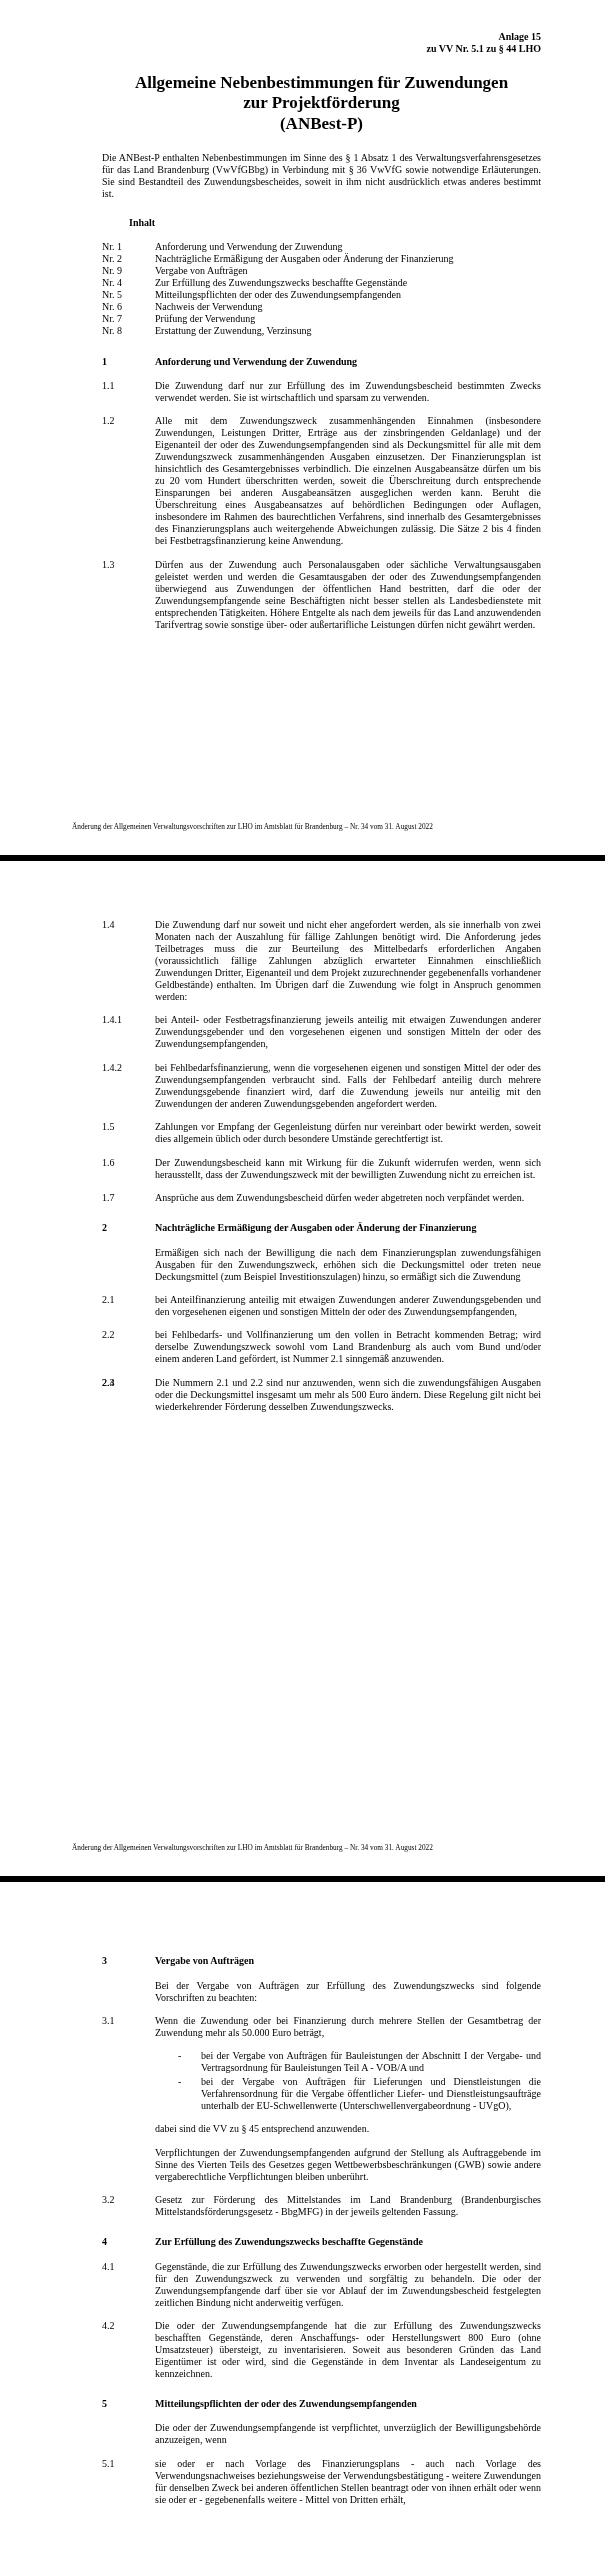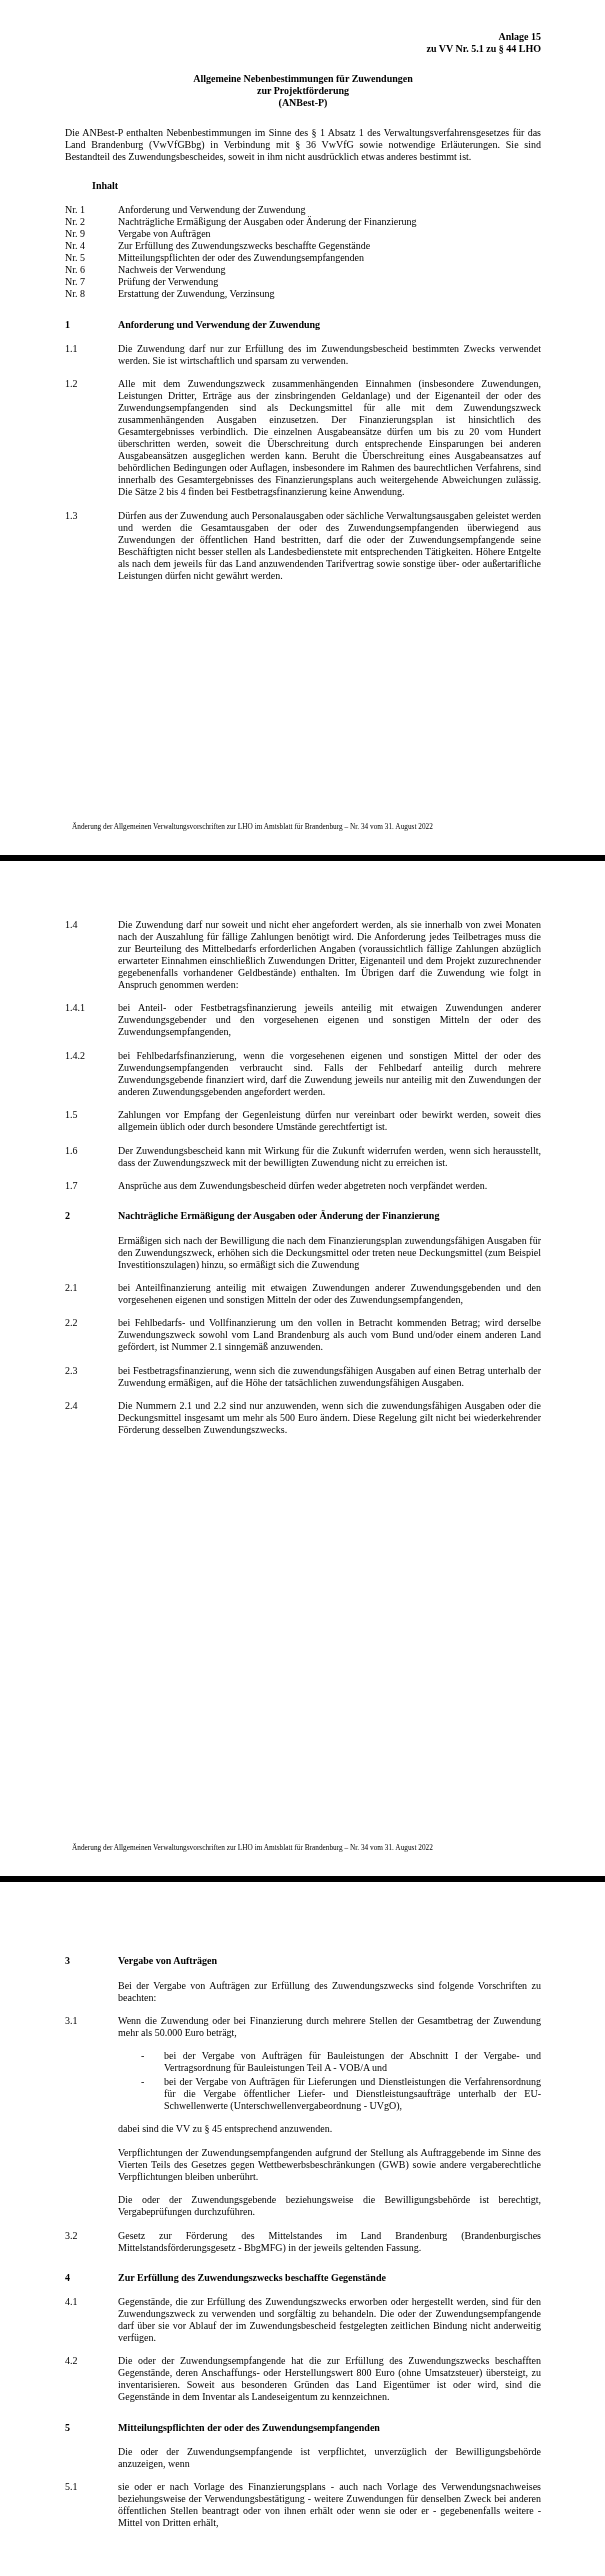--- a/index.html
+++ b/index.html
@@ -23,40 +23,40 @@
   .page-a { height: 855px; }
   .page-b { height: 1015px; }
   .page-c { height: 851px; }
   .page-divider {
     width: 605px;
     height: 6.1px;
     background: #000000;
   }
   .blocks {
     box-sizing: border-box;
-    padding-left: 65px;
+    padding-left: 102px;
     padding-right: 64px;
     font-size: 10px;
     line-height: 1.2;
   }
   .page-a .blocks { padding-top: 30.5px; }
   .page-b .blocks { padding-top: 58px; }
   .page-c .blocks { padding-top: 55px; }
 
   .block { margin: 0 0 11.4px 0; }
 
   .header-right {
     text-align: right;
     font-weight: bold;
     margin-bottom: 18.3px;
   }
   .doc-title {
     text-align: center;
     font-weight: bold;
-    font-size: 10px;
+    font-size: 17px;
     margin-bottom: 18.3px;
   }
   .para {
     text-align: justify;
     hyphens: auto;
     -webkit-hyphens: auto;
   }
   .para.indent { margin-left: 53px; }
 
   .heading-plain {
@@ -218,21 +218,20 @@
         <div class="block item">
           <span class="num">2.1</span>
           <span class="text">bei Anteilfinanzierung anteilig mit etwaigen Zuwendungen anderer Zuwendungsgebenden und den vorgesehenen eigenen und sonstigen Mitteln der oder des Zuwendungsempfangenden,</span>
         </div>
         <div class="block item">
           <span class="num">2.2</span>
           <span class="text">bei Fehlbedarfs- und Vollfinanzierung um den vollen in Betracht kommenden Betrag; wird derselbe Zuwendungszweck sowohl vom Land Brandenburg als auch vom Bund und/oder einem anderen Land gefördert, ist Nummer 2.1 sinngemäß anzuwenden.</span>
         </div>
         <div class="block item">
           <span class="num">2.3</span>
-          <span class="text">bei Festbetragsfinanzierung, wenn sich die zuwendungsfähigen Ausgaben auf einen Betrag unterhalb der Zuwendung ermäßigen, auf die Höhe der tatsächlichen zuwendungsfähigen Ausgaben.</span>
         </div>
         <div class="block item">
           <span class="num">2.4</span>
           <span class="text">Die Nummern 2.1 und 2.2 sind nur anzuwenden, wenn sich die zuwendungsfähigen Ausgaben oder die Deckungsmittel insgesamt um mehr als 500 Euro ändern. Diese Regelung gilt nicht bei wiederkehrender Förderung desselben Zuwendungszwecks.</span>
         </div>
       </div>
     <div class="footer">Änderung der Allgemeinen Verwaltungsvorschriften zur LHO im Amtsblatt für Brandenburg – Nr. 34 vom 31. August 2022</div>
   </section>
 
   <div class="page-divider"></div>
@@ -251,21 +250,20 @@
         <div class="item bullet">
           <span class="num">-</span>
           <span class="text">bei der Vergabe von Aufträgen für Bauleistungen der Abschnitt I der Vergabe- und Vertragsordnung für Bauleistungen Teil A - VOB/A und</span>
         </div>
         <div class="item bullet last">
           <span class="num">-</span>
           <span class="text">bei der Vergabe von Aufträgen für Lieferungen und Dienstleistungen die Verfahrensordnung für die Vergabe öffentlicher Liefer- und Dienstleistungsaufträge unterhalb der EU-Schwellenwerte (Unterschwellenvergabeordnung - UVgO),</span>
         </div>
         <div class="block para indent">dabei sind die VV zu § 45 entsprechend anzuwenden.</div>
         <div class="block para indent">Verpflichtungen der Zuwendungsempfangenden aufgrund der Stellung als Auftraggebende im Sinne des Vierten Teils des Gesetzes gegen Wettbewerbsbeschränkungen (GWB) sowie andere vergaberechtliche Verpflichtungen bleiben unberührt.</div>
-        <div class="block para indent">Die oder der Zuwendungsgebende beziehungsweise die Bewilligungsbehörde ist berechtigt, Vergabeprüfungen durchzuführen.</div>
         <div class="block item">
           <span class="num">3.2</span>
           <span class="text">Gesetz zur Förderung des Mittelstandes im Land Brandenburg (Brandenburgisches Mittelstandsförderungsgesetz - BbgMFG) in der jeweils geltenden Fassung.</span>
         </div>
         <div class="block item heading">
           <span class="num">4</span>
           <span class="text">Zur Erfüllung des Zuwendungszwecks beschaffte Gegenstände</span>
         </div>
         <div class="block item">
           <span class="num">4.1</span>

